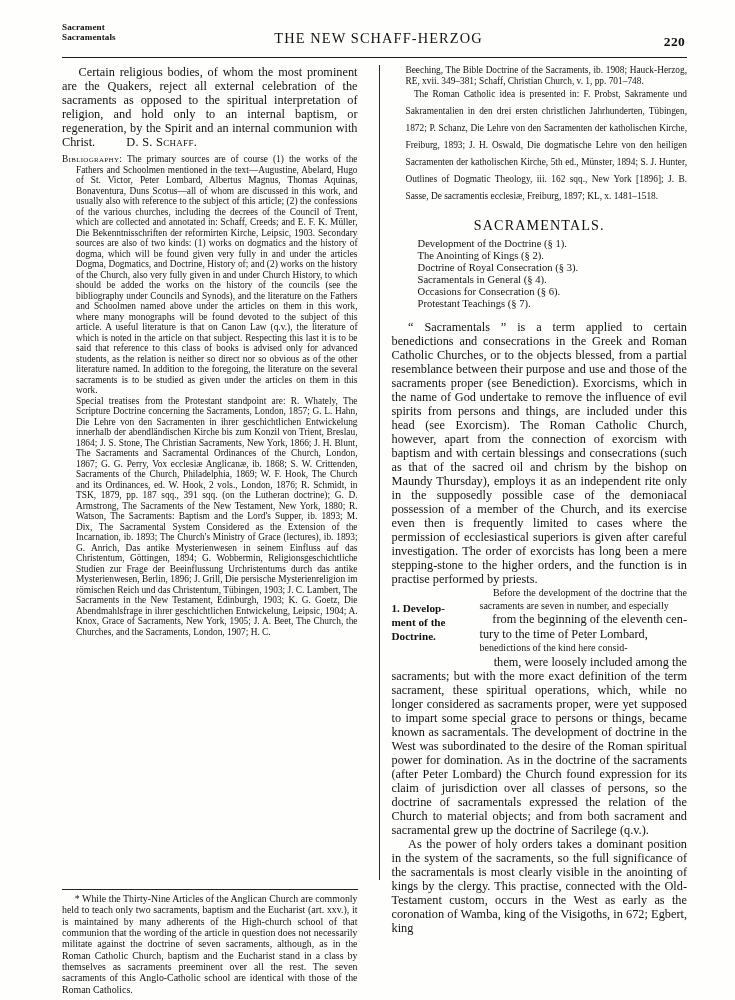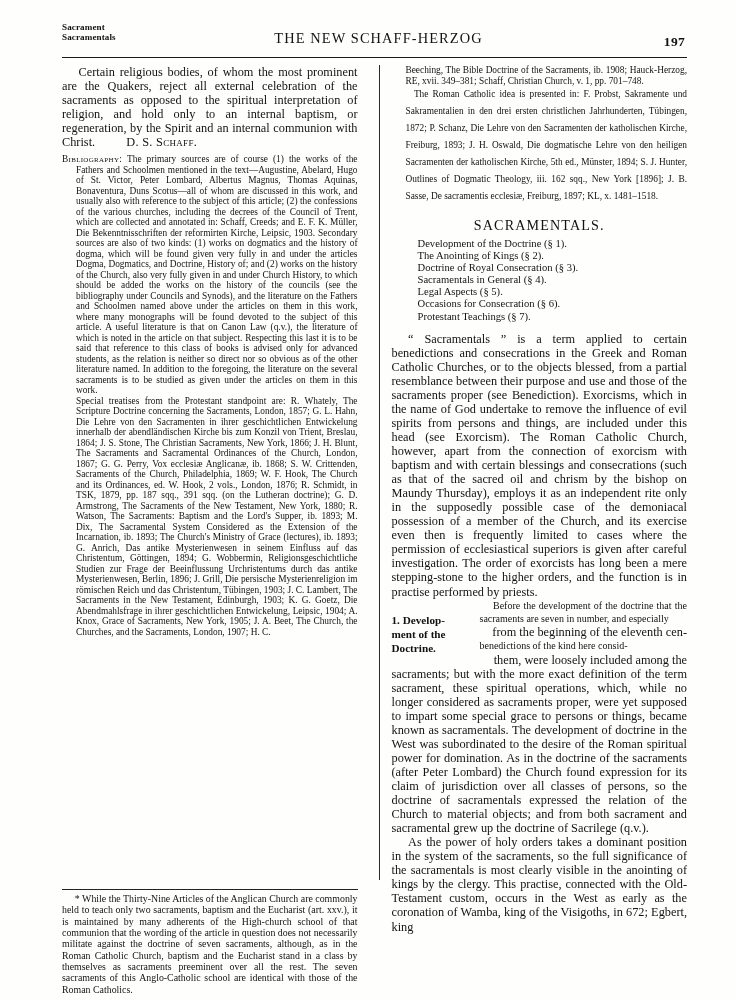--- a/index.html
+++ b/index.html
@@ -186,21 +186,21 @@
 <body>
 
 <div class="page">
 
   <div class="running-head">
     <div class="rh-left">
       <div>Sacrament</div>
       <div>Sacramentals</div>
     </div>
     <div class="rh-center">THE NEW SCHAFF-HERZOG</div>
-    <div class="rh-right">197</div>
+    <div class="rh-right">220</div>
   </div>
   <hr class="rule">
 
   <div class="columns">
 
     <div class="col col-left">
 
 
       <p class="body-text">
         <span>Certain religious bodies, of whom the most prominent are the Quakers, reject all external celebration of the sacraments as opposed to the spiritual interpretation of religion, and hold only to an internal baptism, or regeneration, by the Spirit and an internal communion with Christ.</span>
@@ -231,35 +231,35 @@
 
       <p class="biblio-para">The Roman Catholic idea is presented in: F. Probst, Sakramente und Sakramentalien in den drei ersten christlichen Jahrhunderten, Tübingen, 1872;  P. Schanz, Die Lehre von den Sacramenten der katholischen Kirche, Freiburg, 1893;  J. H. Oswald, Die dogmatische Lehre von den heiligen Sacramenten der katholischen Kirche, 5th ed., Münster, 1894;  S. J. Hunter, Outlines of Dogmatic Theology, iii. 162 sqq., New York [1896];  J. B. Sasse, De sacramentis ecclesiæ, Freiburg, 1897;  KL, x. 1481–1518.</p>
 
       <h2 class="section-title">SACRAMENTALS.</h2>
 
       <div class="outline">
         <div>Development of the Doctrine (§ 1).</div>
         <div>The Anointing of Kings (§ 2).</div>
         <div>Doctrine of Royal Consecration (§ 3).</div>
         <div>Sacramentals in General (§ 4).</div>
-        <div>Legal Aspects (§ 5).</div>
         <div>Occasions for Consecration (§ 6).</div>
         <div>Protestant Teachings (§ 7).</div>
       </div>
 
       <p class="body-text">“ Sacramentals ” is a term applied to certain benedictions and consecrations in the Greek and Roman Catholic Churches, or to the objects blessed, from a partial resemblance between their purpose and use and those of the sacraments proper (see Benediction).  Exorcisms, which in the name of God undertake to remove the influence of evil spirits from persons and things, are included under this head (see Exorcism).  The Roman Catholic Church, however, apart from the connection of exorcism with baptism and with certain blessings and consecrations (such as that of the sacred oil and chrism by the bishop on Maundy Thursday), employs it as an independent rite only in the supposedly possible case of the demoniacal possession of a member of the Church, and its exercise even then is frequently limited to cases where the permission of ecclesiastical superiors is given after careful investigation.  The order of exorcists has long been a mere stepping-stone to the higher orders, and the function is in practise performed by priests.</p>
 
       <div class="sidenote-para">
         <div class="lead-in">
           <span>1. Develop-</span>
           <span>ment of the</span>
           <span>Doctrine.</span>
         </div>
         <p class="first-lines" style="font-size:10px;line-height:13px;">Before the development of the doctrine that the sacraments are seven in number, and especially</p>
         <div style="font-size:12.3px;line-height:14.05px;text-align:right;">from the beginning of the eleventh cen-</div>
+        <div style="font-size:12.3px;line-height:14.05px;text-align:justify;">tury to the time of Peter Lombard,</div>
         <div style="font-size:10px;line-height:14.05px;text-align:justify;font-family:Liberation Serif, serif;">benedictions of the kind here consid-</div>
         <div style="font-size:12.3px;line-height:14.05px;text-align:right;">them, were loosely included among the</div>
         <p style="font-size:12.3px;line-height:14.05px;text-align:justify;clear:both;">sacraments; but with the more exact definition of the term sacrament, these spiritual operations, which, while no longer considered as sacraments proper, were yet supposed to impart some special grace to persons or things, became known as sacramentals.  The development of doctrine in the West was subordinated to the desire of the Roman spiritual power for domination.  As in the doctrine of the sacraments (after Peter Lombard) the Church found expression for its claim of jurisdiction over all classes of persons, so the doctrine of sacramentals expressed the relation of the Church to material objects; and from both sacrament and sacramental grew up the doctrine of Sacrilege (q.v.).</p>
       </div>
 
       <p class="body-text">As the power of holy orders takes a dominant position in the system of the sacraments, so the full significance of the sacramentals is most clearly visible in the anointing of kings by the clergy.  This practise, connected with the Old-Testament custom, occurs in the West as early as the coronation of Wamba, king of the Visigoths, in 672; Egbert, king</p>
 
     </div>
 
   </div>

